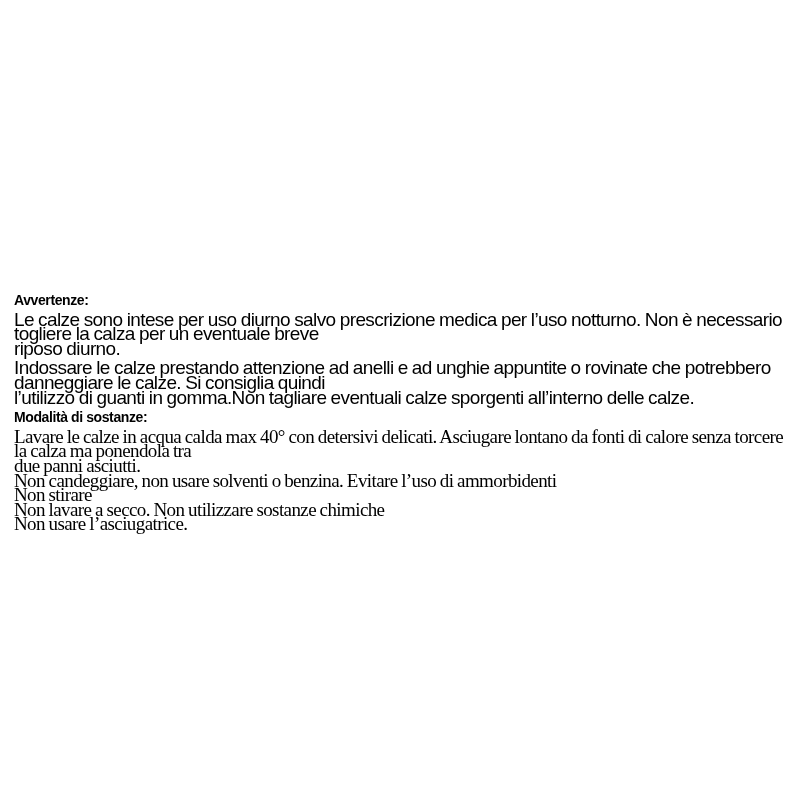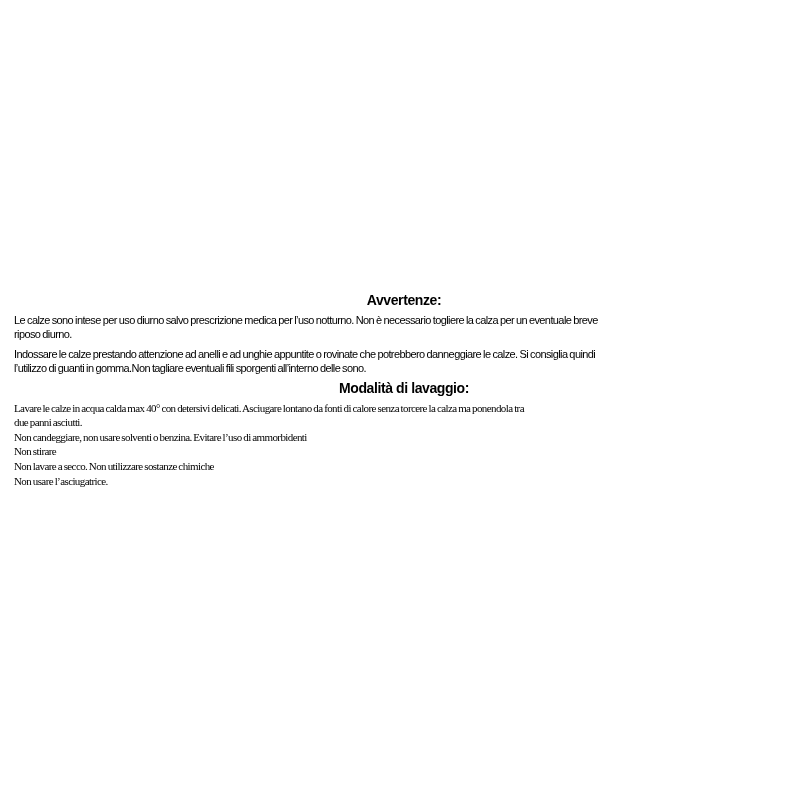--- a/index.html
+++ b/index.html
@@ -20,24 +20,23 @@
     left: 14px;
     right: 6px;
     top: 293px;
   }
   .care-section h3 {
     font-size: 14px;
     font-weight: 700;
     line-height: 14.6px;
     letter-spacing: -0.4px;
     margin: 0 0 5px 0;
-    text-align: center;
   }
   .care-section p {
-    font-size: 11px;
+    font-size: 19px;
     font-weight: 400;
     line-height: 14.6px;
     letter-spacing: -0.6px;
     word-spacing: -0.5px;
     margin: 0 0 5px 0;
     white-space: pre-line;
   }
   .care-section:last-child p {
     margin-bottom: 0;
     font-family: Liberation Serif, serif;
@@ -49,25 +48,25 @@
 <main class="care-doc">
 
   <section class="care-section">
     <h3>Avvertenze:</h3>
     <p>Le calze sono intese per uso diurno salvo prescrizione medica per l’uso notturno. Non è necessario togliere la calza per un eventuale breve
 riposo diurno.</p>
   </section>
 
   <section class="care-section">
     <p>Indossare le calze prestando attenzione ad anelli e ad unghie appuntite o rovinate che potrebbero danneggiare le calze. Si consiglia quindi
-l’utilizzo di guanti in gomma.Non tagliare eventuali fili sporgenti all’interno delle sono.</p>
+l’utilizzo di guanti in gomma.Non tagliare eventuali calze sporgenti all’interno delle calze.</p>
   </section>
 
   <section class="care-section">
-    <h3>Modalità di lavaggio:</h3>
+    <h3>Modalità di sostanze:</h3>
     <p>Lavare le calze in acqua calda max 40° con detersivi delicati. Asciugare lontano da fonti di calore senza torcere la calza ma ponendola tra
 due panni asciutti.
 Non candeggiare, non usare solventi o benzina. Evitare l’uso di ammorbidenti
 Non stirare
 Non lavare a secco. Non utilizzare sostanze chimiche
 Non usare l’asciugatrice.</p>
   </section>
 
 </main>
 

